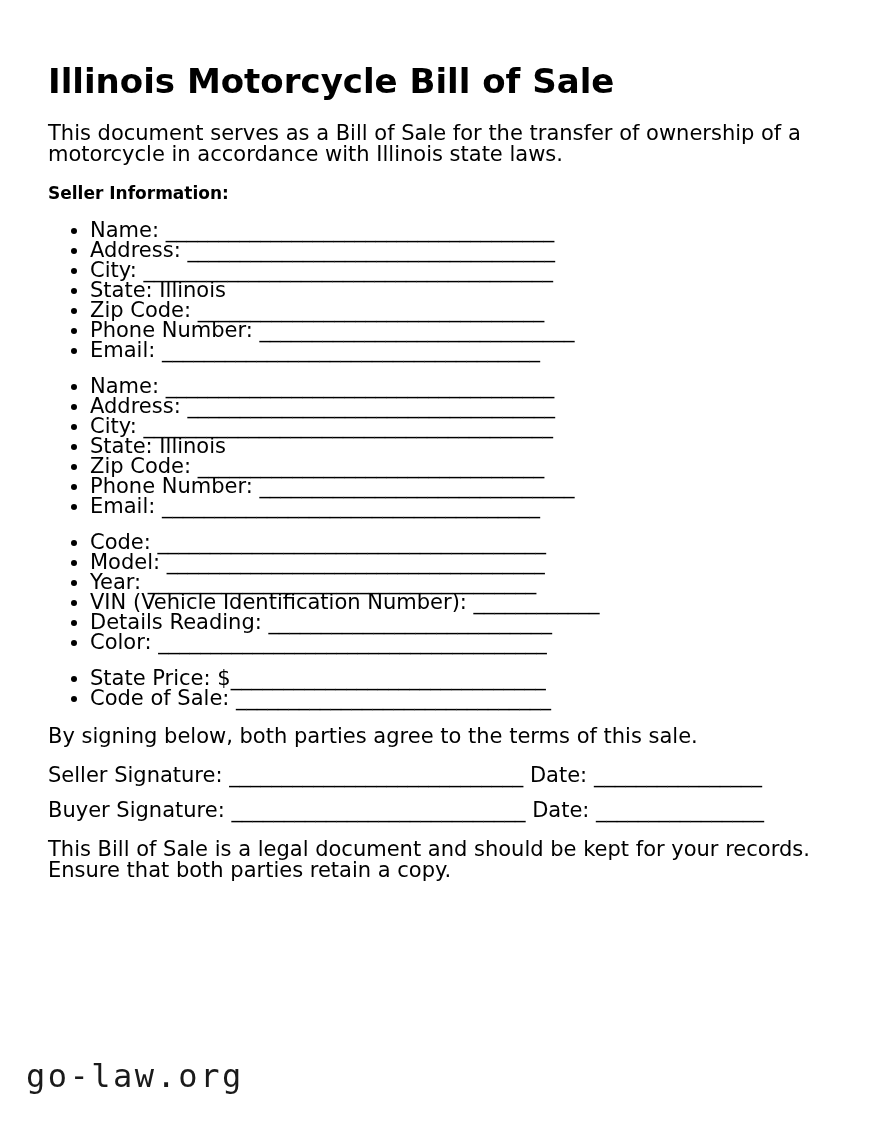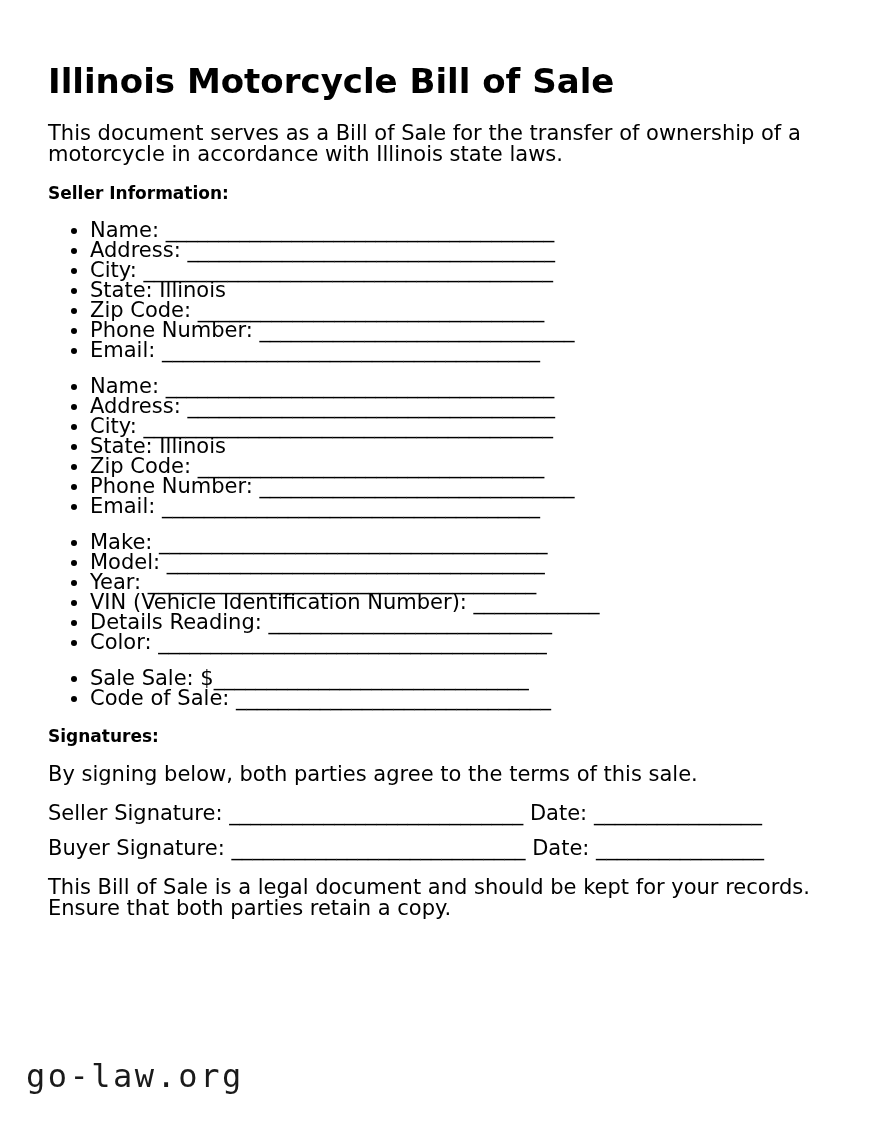--- a/index.html
+++ b/index.html
@@ -81,34 +81,33 @@
       <li><span>Name:</span> <span></span><span class="blank">_____________________________________</span></li>
       <li><span>Address:</span> <span></span><span class="blank">___________________________________</span></li>
       <li><span>City:</span> <span></span><span class="blank">_______________________________________</span></li>
       <li><span>State:</span> <span>Illinois</span><span class="blank"></span></li>
       <li><span>Zip Code:</span> <span></span><span class="blank">_________________________________</span></li>
       <li><span>Phone Number:</span> <span></span><span class="blank">______________________________</span></li>
       <li><span>Email:</span> <span></span><span class="blank">____________________________________</span></li>
     </ul>
 
     <ul>
-      <li><span>Make:</span> <span class="blank">_____________________________________</span></li>
+      <li><span>Code:</span> <span class="blank">_____________________________________</span></li>
       <li><span>Model:</span> <span class="blank">____________________________________</span></li>
       <li><span>Year:</span> <span class="blank">_____________________________________</span></li>
       <li><span>VIN (Vehicle Identification Number):</span> <span class="blank">____________</span></li>
       <li><span>Details Reading:</span> <span class="blank">___________________________</span></li>
       <li><span>Color:</span> <span class="blank">_____________________________________</span></li>
     </ul>
 
     <ul>
-      <li><span>Sale Sale:</span> <span class="blank">$______________________________</span></li>
+      <li><span>State Price:</span> <span class="blank">$______________________________</span></li>
       <li><span>Code of Sale:</span> <span class="blank">______________________________</span></li>
     </ul>
 
-    <h3>Signatures:</h3>
     <p>By signing below, both parties agree to the terms of this sale.</p>
 
     <p class="sig-row"><span>Seller Signature:</span> <span class="blank">____________________________</span> <span>Date:</span> <span class="blank">________________</span></p>
 
     <p class="sig-row"><span>Buyer Signature:</span> <span class="blank">____________________________</span> <span>Date:</span> <span class="blank">________________</span></p>
 
     <p>This Bill of Sale is a legal document and should be kept for your records. Ensure that both parties retain a copy.</p>
   </div>
 
   <div class="watermark">go-law.org</div>

